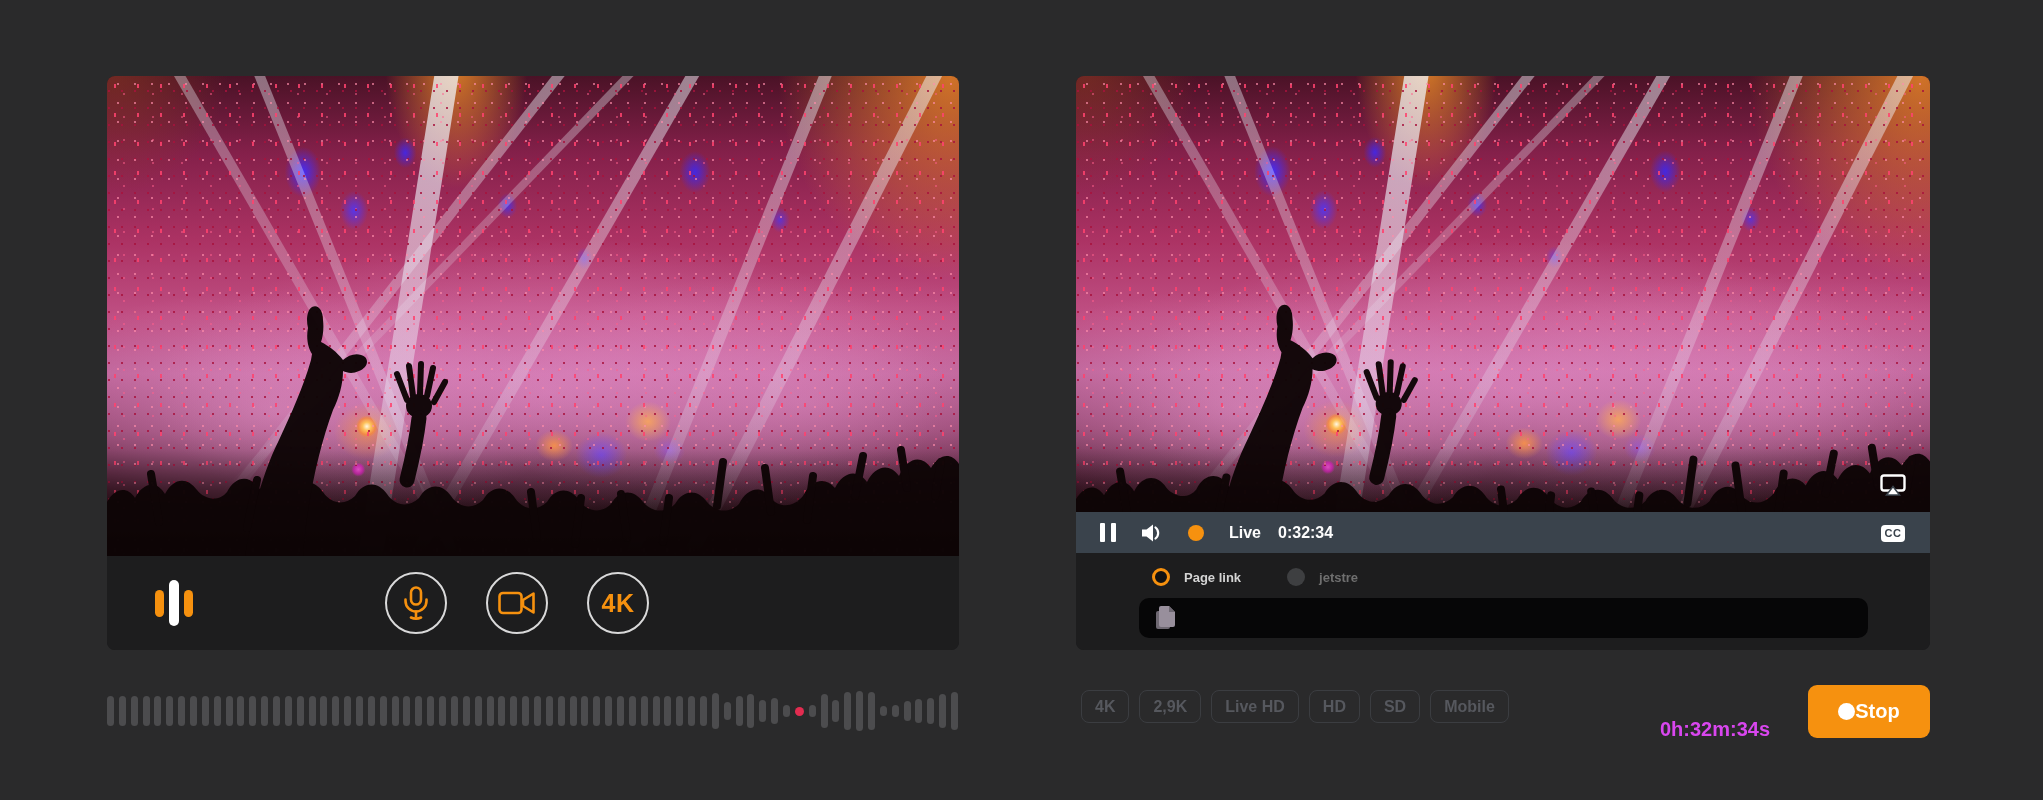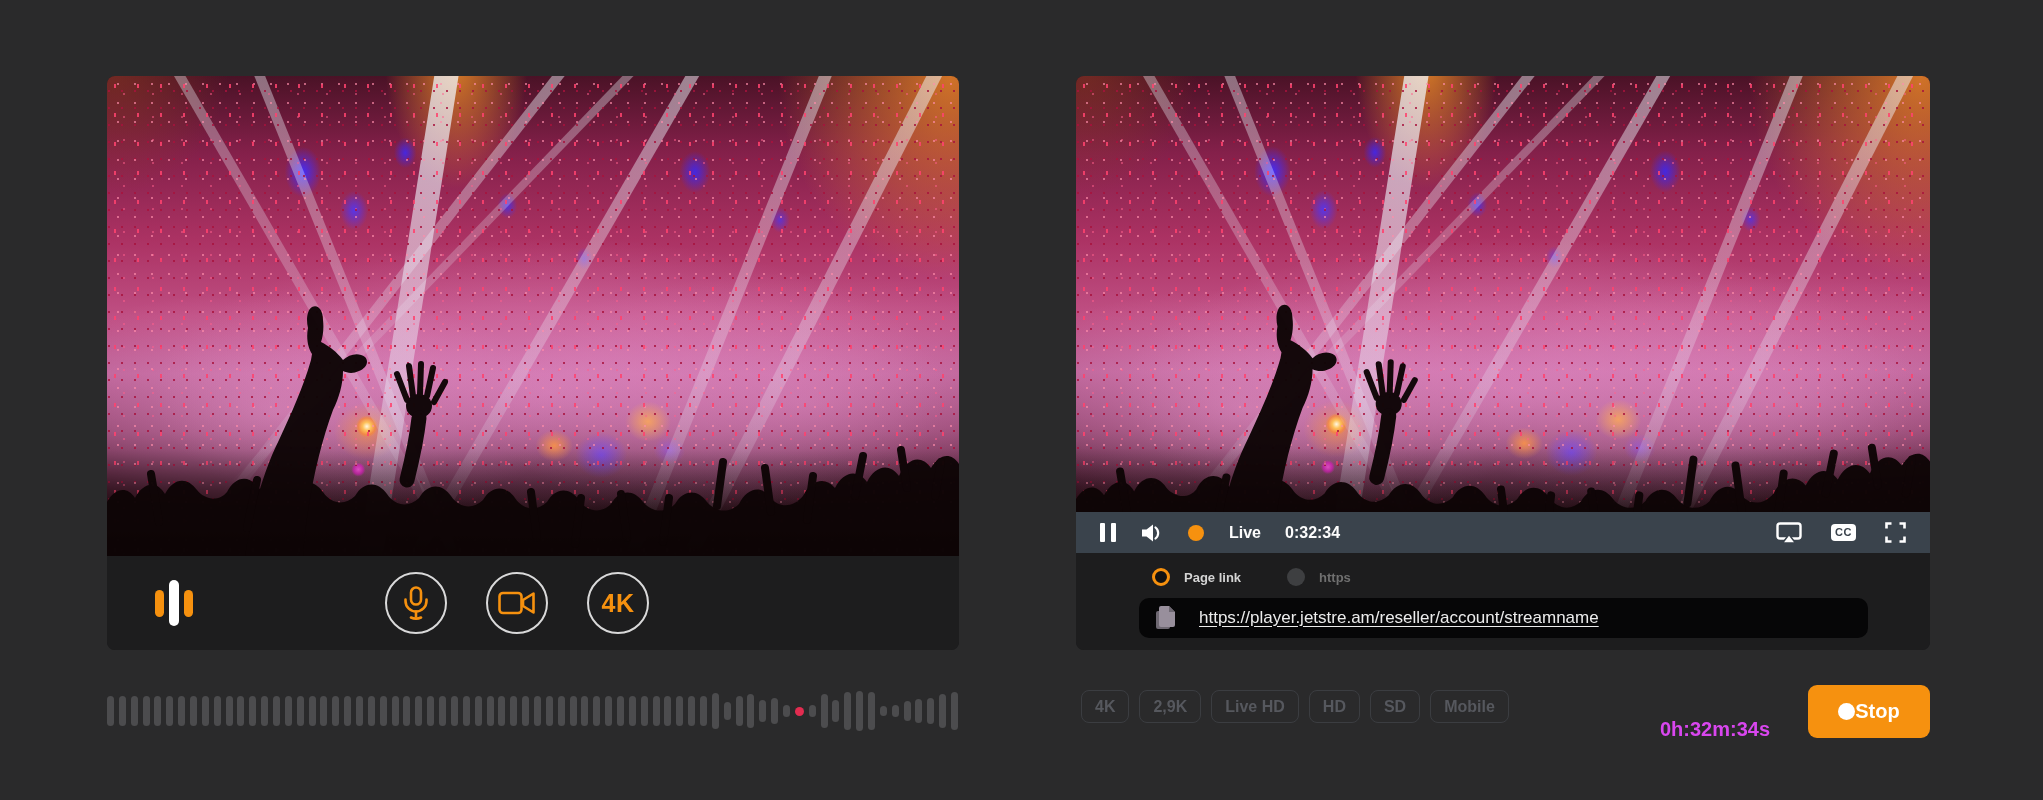--- a/index.html
+++ b/index.html
@@ -89,25 +89,25 @@
 
   
   #right-card { left:1076px; top:76px; width:854px; height:574px; background:#1D1D1E; }
   #player-wrap { position:relative; height:477px; border-radius:8px 8px 0 0; overflow:hidden; }
   #right-scene { height:100%; }
   .player-bar {
     position:absolute; left:0; right:0; bottom:0; height:41px; z-index:6;
     background:#3A434C; display:flex; align-items:center; padding:0 24px; color:#fff;
   }
   .pb-left { display:flex; align-items:center; gap:25px; }
-  .pb-right { margin-left:auto; display:flex; align-items:center; gap:29px; }
+  .pb-right { margin-left:auto; display:flex; align-items:center; gap:29px;flex-direction:column; }
   .pause-icon { display:flex; gap:6px; cursor:pointer; }
   .pause-icon i { width:5px; height:19px; background:#fff; border-radius:1px; }
   .rec-dot { width:16px; height:16px; border-radius:50%; background:#F6910F; }
-  .live-group { display:flex; align-items:center; gap:24px; font-size:16px; font-weight:700; color:#FCFCFC; }
+  .live-group { display:flex; align-items:center; gap:17px; font-size:16px; font-weight:700; color:#FCFCFC; }
   .cc-chip { background:#fff; color:#39424B; border-radius:4px; font-size:11px; font-weight:700;
     padding:3px 4px; letter-spacing:.5px; line-height:1; cursor:pointer; }
   .icon-btn { cursor:pointer; display:flex; align-items:center; }
 
   .share-panel { height:97px; background:#1D1D1E; border-radius:0 0 8px 8px; padding:15px 0 0 63px; }
   .radio-row { display:flex; align-items:center; padding-left:13px; }
   .radio-opt { display:flex; align-items:center; cursor:pointer; }
   .radio-circle { width:18px; height:18px; border-radius:50%; }
   .radio-on { border:3px solid #F6910F; background:#121212; }
   .radio-off { background:#3E3F41; }
@@ -364,32 +364,31 @@
   </div>
 
   <div class="share-panel">
     <div class="radio-row">
       <span class="radio-opt">
         <span class="radio-circle radio-on"></span>
         <span class="lbl">Page link</span>
       </span>
       <span class="radio-opt dim">
         <span class="radio-circle radio-off"></span>
-        <span class="lbl">https</span>
+        <span class="lbl">jetstre</span>
       </span>
     </div>
     <div class="url-box">
       <span class="copy-icon">
         <svg width="22" height="26" viewBox="0 0 22 26">
           <rect x="1" y="6" width="14" height="18" rx="2" fill="#6E6872"></rect>
           <path d="M6,1 h8 l6,6 v13 a2,2 0 0 1 -2,2 h-12 a2,2 0 0 1 -2,-2 v-17 a2,2 0 0 1 2,-2 Z" fill="#988F9C"></path>
           <path d="M14,1 l6,6 h-6 Z" fill="#6E6872"></path>
         </svg>
       </span>
-      <a>https://player.jetstre.am/reseller/account/streamname</a>
     </div>
   </div>
 </div>
 
 <div id="quality-row">
     <button class="quality-btn">4K</button>
     <button class="quality-btn">2,9K</button>
     <button class="quality-btn">Live HD</button>
     <button class="quality-btn">HD</button>
     <button class="quality-btn">SD</button>

